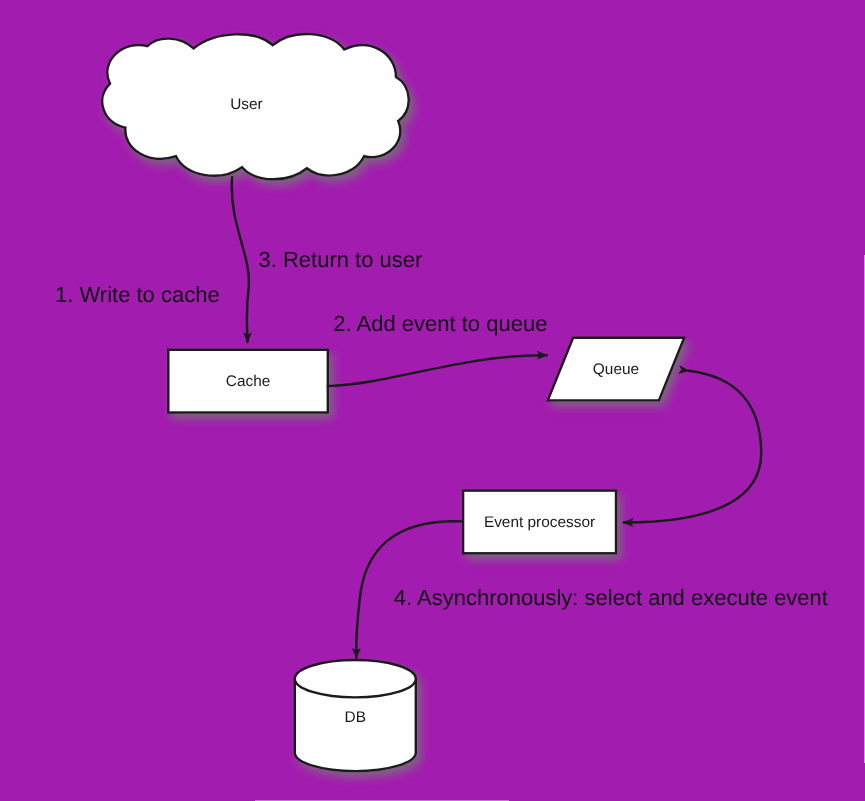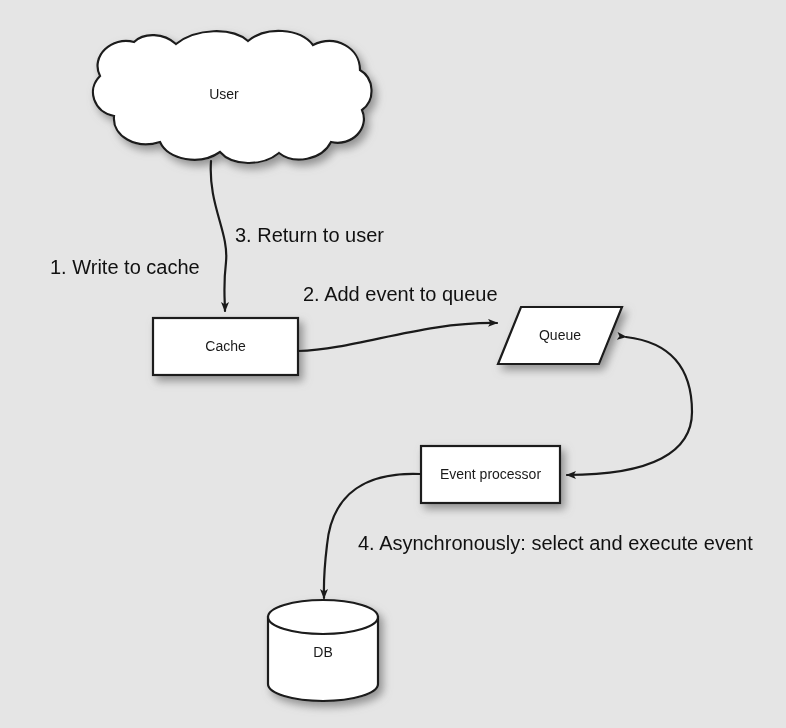--- a/index.html
+++ b/index.html
@@ -4,21 +4,21 @@
 <style>
   html, body {
     margin: 0;
     padding: 0;
     background: #ffffff;
   }
   #canvas {
     position: relative;
     width: 786px;
     height: 728px;
-    background: #e5e5e5;
+    background: #a21caf;
     overflow: hidden;
     font-family: "Liberation Sans", sans-serif;
   }
   svg#diagram {
     position: absolute;
     left: 0;
     top: 0;
     width: 786px;
     height: 728px;
   }

